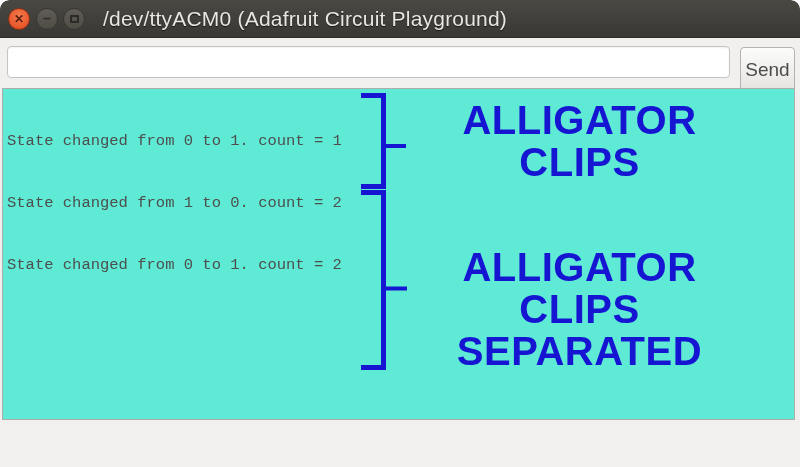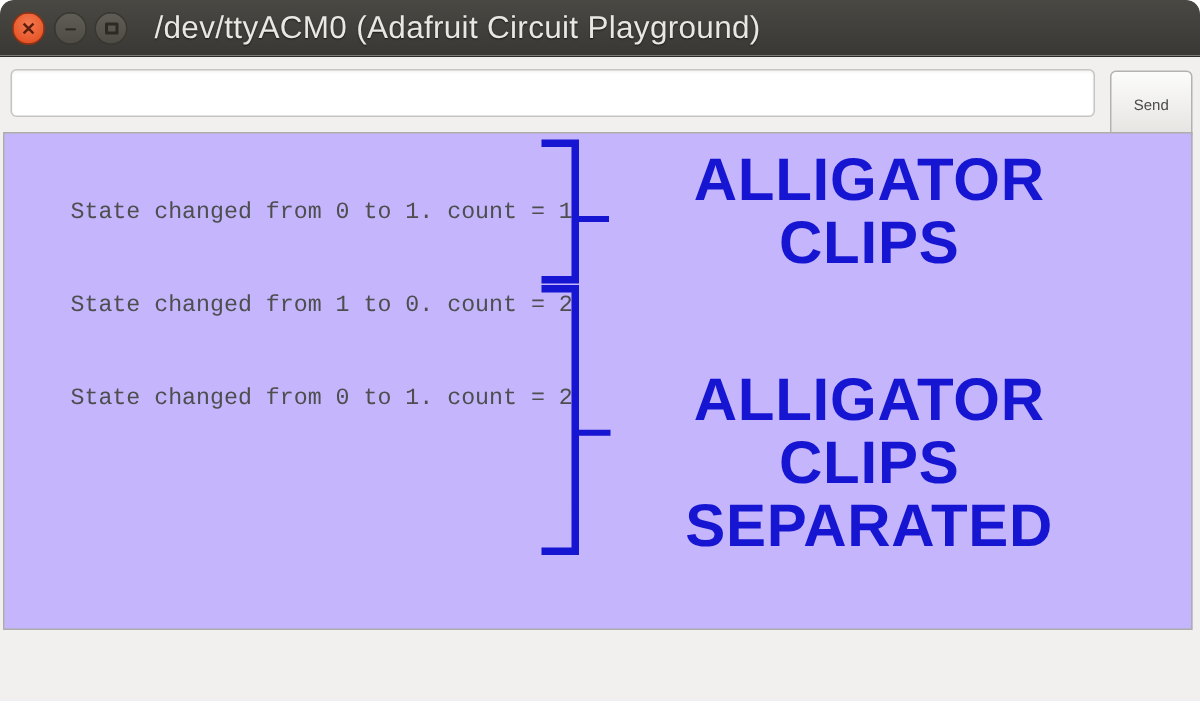--- a/index.html
+++ b/index.html
@@ -48,32 +48,31 @@
   .send-input {
     position: absolute; left: 7px; top: 8px; width: 723px; height: 32px;
     border: 1px solid #C5C4C1; border-radius: 4px; background: #FFFFFF;
     font-size: 15px; color: #3C3C3C; padding: 0 8px; outline: none;
     box-shadow: inset 0 1px 2px rgba(0,0,0,0.06);
   }
   .send-btn {
     position: absolute; left: 740px; top: 9px; width: 55px; height: 46px;
     background: linear-gradient(#FCFCFB, #E4E3E0);
     border: 1px solid #B3B2AF; border-radius: 4px;
-    font-size: 10px; color: #4B4B4B;
+    font-size: 19px; color: #4B4B4B;
     display: flex; align-items: center; justify-content: center;
     cursor: pointer;
     text-align: right;
   }
 
   
   .output {
     position: absolute; left: 2px; top: 88px; width: 793px; height: 332px;
-    background: #c4b5fd; border: 1px solid #AFADAA;
+    background: #5eead4; border: 1px solid #AFADAA;
     overflow: hidden;
-    padding-left: 40px;
   }
   .serial-lines {
     padding: 1px 0 0 4px;
     font-family: "Liberation Mono", "DejaVu Sans Mono", monospace;
     font-size: 15.5px; line-height: 20.6px; color: #4E4E4E;
     white-space: pre;
   }
 
   
   .annot-layer { position: absolute; left: 0; top: 0; width: 800px; height: 467px; pointer-events: none; }

